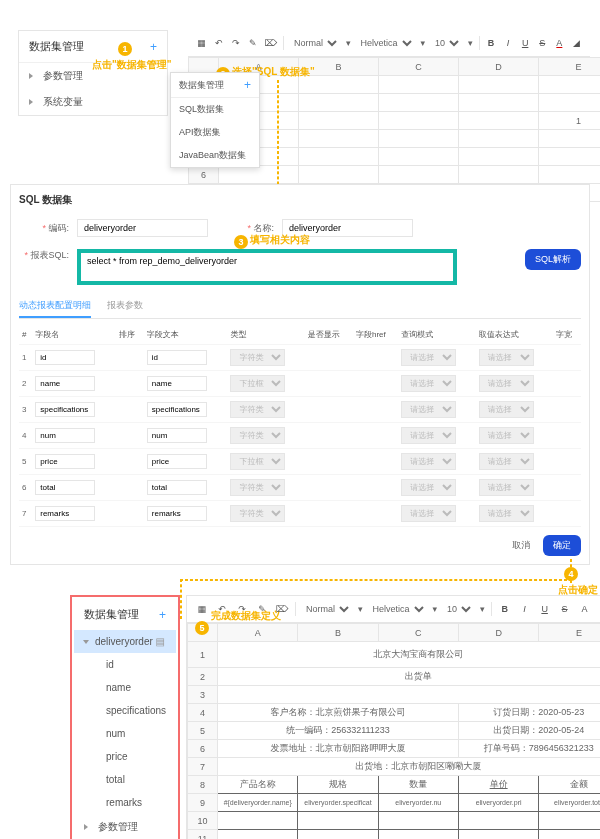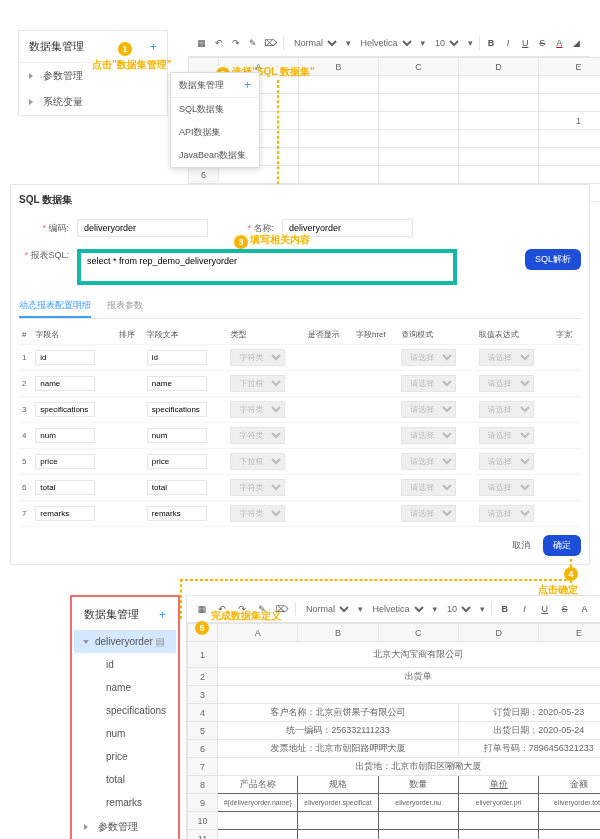--- a/index.html
+++ b/index.html
@@ -307,21 +307,21 @@
 
   <div style="text-align:right;margin-top:8px;">
     <span style="font-size:9px;color:#666;margin-right:10px;">取消</span>
     <button class="btn">确定</button>
   </div>
 </div>
 
 <div style="position:relative;height:20px;">
   <div class="dline" style="right:28px;top:-10px;width:0;height:24px;"></div>
   <span class="badge" style="position:absolute;right:22px;top:-2px;">4</span>
-  <span class="ann" style="position:absolute;right:22px;top:14px;margin-left:44px;">点击确定</span>
+  <span class="ann" style="position:absolute;right:2px;top:14px;margin-left:44px;">点击确定</span>
   <div class="dline" style="left:180px;right:28px;top:10px;height:0;"></div>
   <div class="dline" style="left:180px;top:10px;width:0;height:40px;"></div>
 </div>
 
 <div class="sec" style="display:flex;gap:6px;padding:6px 70px 10px 70px;align-items:flex-start;">
   <div class="redbox" style="width:130px;padding:2px;">
     <div class="side-h" style="border:none;">
         <span>数据集管理</span>
         <span class="plus">+</span>
       </div>

